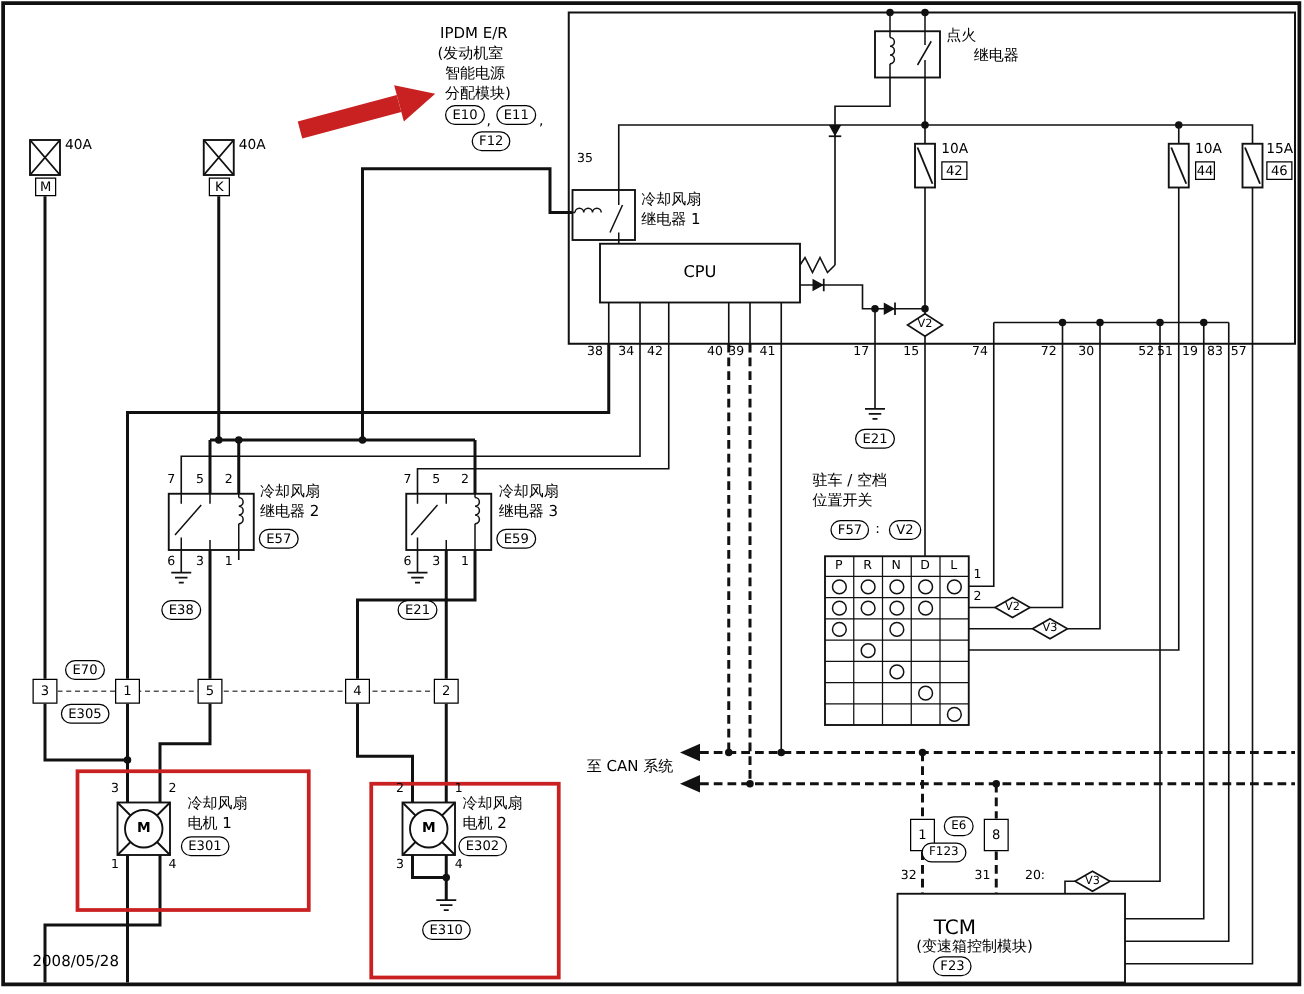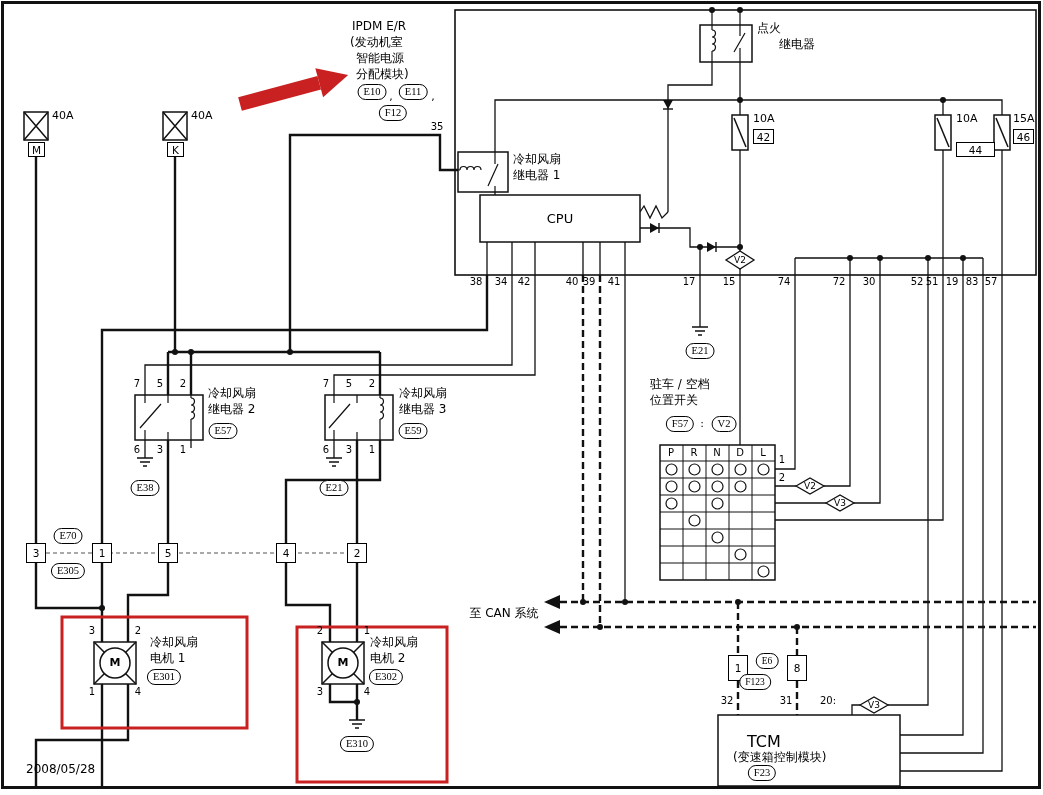--- a/index.html
+++ b/index.html
@@ -5,21 +5,21 @@
   html,body{margin:0;padding:0;background:#fff;}
   .stage{position:relative;width:1043px;height:795px;background:#fff;overflow:hidden;
          font-family:"DejaVu Sans","Liberation Sans",sans-serif;color:#000;}
   .stage svg{position:absolute;left:0;top:0;}
   .t{position:absolute;white-space:nowrap;font-size:11px;line-height:1.15;}
   .ctr{transform:translate(-50%,-50%);}
   .cn{font-size:12px;}
   .pin{font-size:10px;}
   .sm{font-size:9px;}
   .oval{border:1.3px solid #000;border-radius:10px;background:#fff;padding:0 5px;
-        font-size:10.5px;line-height:14px;font-family:Liberation Serif, serif;}
+        font-size:10.5px;line-height:14px;}
   .bx{position:absolute;border:1.4px solid #000;background:#fff;font-size:10.5px;
       display:flex;align-items:center;justify-content:center;box-sizing:border-box;}
 </style>
 </head>
 <body>
 
 <div class="stage">
 
 <svg width="1043" height="795" viewBox="0 0 1043 795">
 
@@ -207,29 +207,29 @@
 <div class="t ctr oval" style="left:393px;top:113px">F12</div>
 
 <div class="t cn" style="left:757px;top:22px">点火</div>
 <div class="t cn" style="left:779px;top:38px">继电器</div>
 
 <div class="t" style="left:52px;top:110px">40A</div>
 <div class="bx" style="left:28px;top:142px;width:17px;height:15px">M</div>
 <div class="t" style="left:191px;top:110px">40A</div>
 <div class="bx" style="left:167px;top:142px;width:17px;height:15px">K</div>
 
-<div class="t ctr pin" style="left:437px;top:127px">35</div>
+<div class="t ctr pin" style="left:468px;top:127px">35</div>
 <div class="t cn" style="left:513px;top:153px">冷却风扇</div>
 <div class="t cn" style="left:513px;top:169px">继电器 1</div>
 <div class="t ctr" style="left:560px;top:219px;font-size:13px">CPU</div>
 
 <div class="t" style="left:753px;top:113px">10A</div>
 <div class="bx" style="left:753px;top:129px;width:21px;height:15px">42</div>
 <div class="t" style="left:956px;top:113px">10A</div>
-<div class="bx" style="left:956px;top:142px;width:39px;height:15px">44</div>
+<div class="bx" style="left:956px;top:129px;width:16px;height:15px">44</div>
 <div class="t" style="left:1013px;top:113px">15A</div>
 <div class="bx" style="left:1013px;top:129px;width:21px;height:15px">46</div>
 
 <div class="t ctr sm" style="left:740px;top:260px">V2</div>
 
 <div class="t ctr pin" style="left:476px;top:282px">38</div>
 <div class="t ctr pin" style="left:501px;top:282px">34</div>
 <div class="t ctr pin" style="left:524px;top:282px">42</div>
 <div class="t ctr pin" style="left:572px;top:282px">40</div>
 <div class="t ctr pin" style="left:589px;top:282px">39</div>

